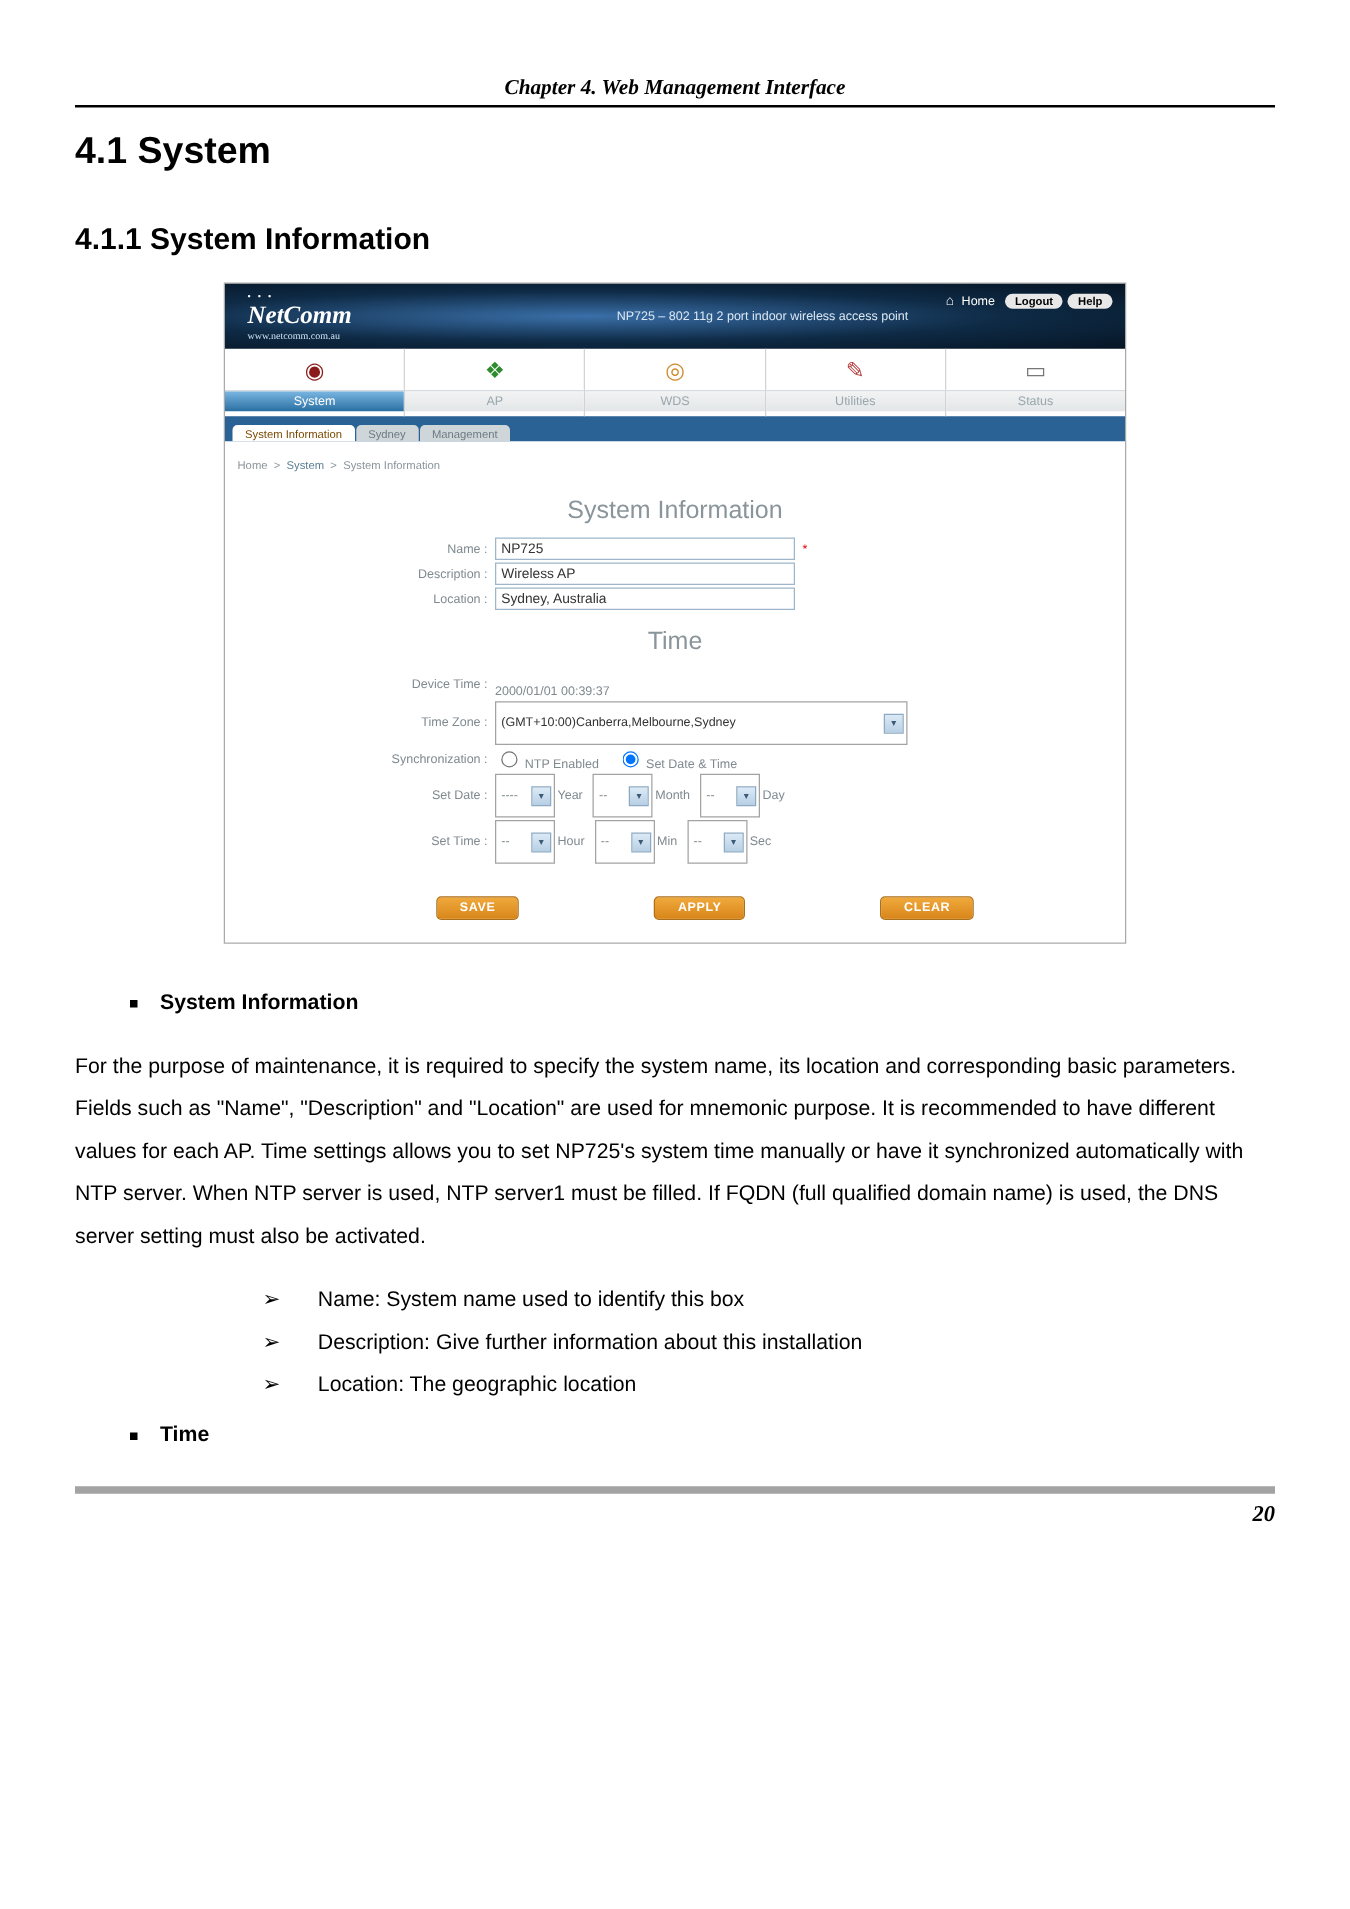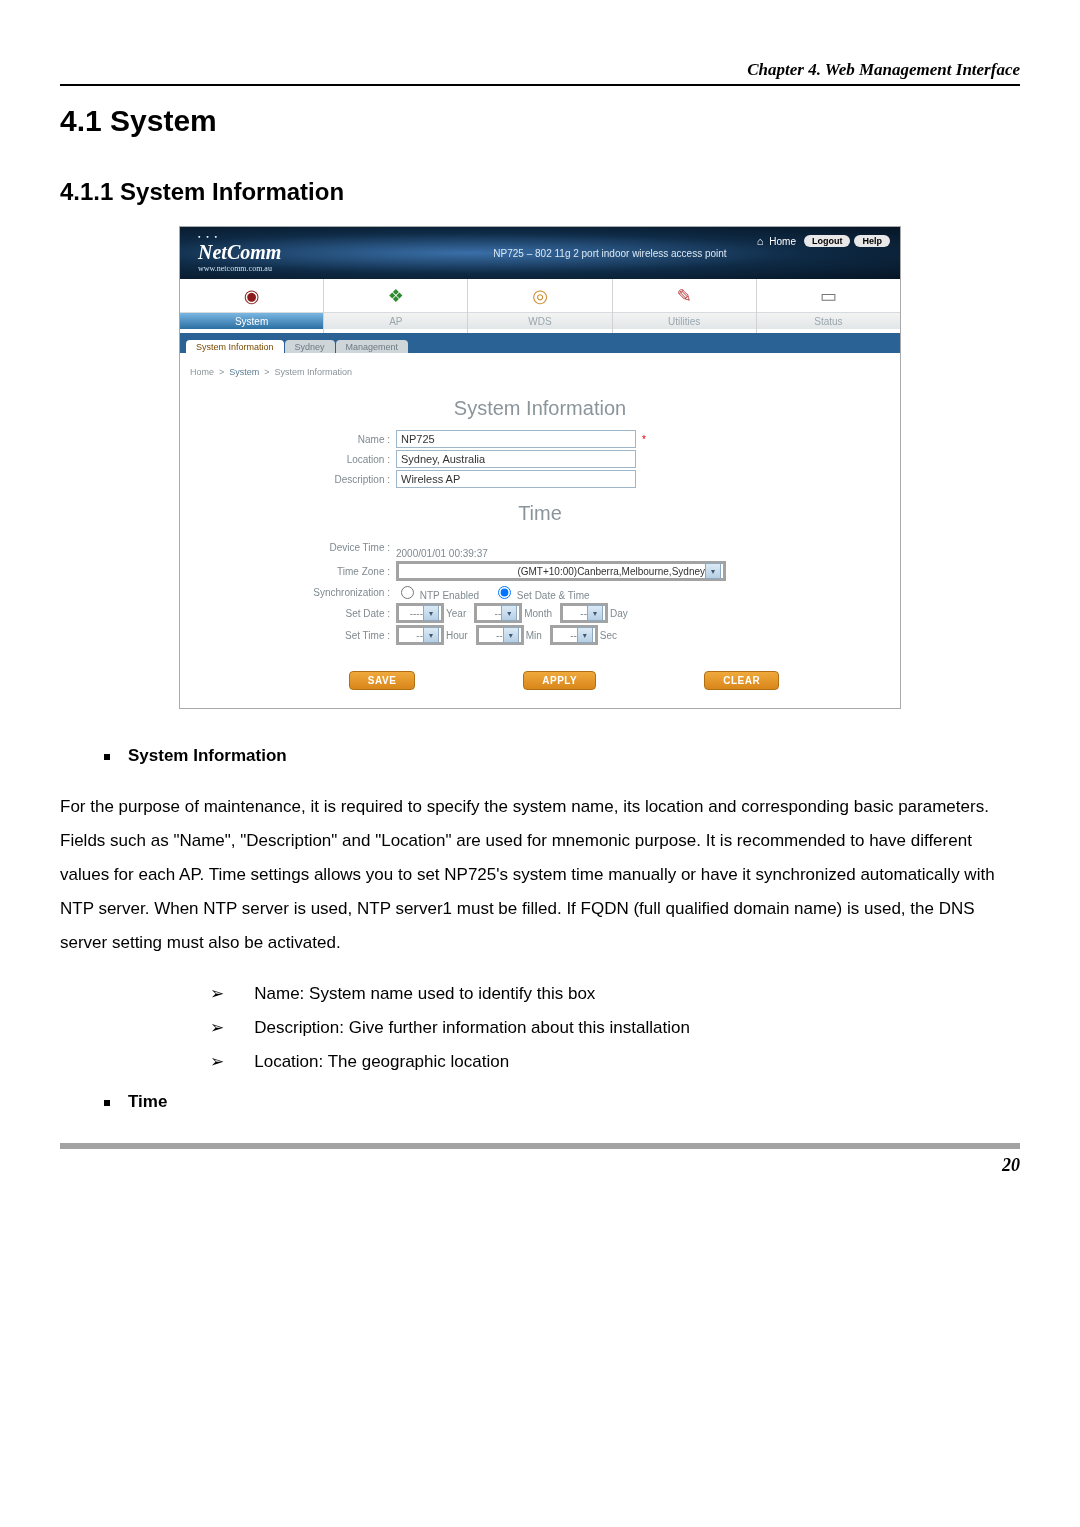--- a/index.html
+++ b/index.html
@@ -14,21 +14,21 @@
     margin: 0 auto;
     box-sizing: border-box;
     padding: 60px 60px 30px 60px;
     position: relative;
   }
   .hdr-line {
     border-bottom: 2px solid #000;
     margin-bottom: 4px;
   }
   .hdr {
-    text-align: right;
+    text-align: center;
     font-style: italic;
     font-weight: bold;
     font-size: 17px;
     font-family: "Times New Roman", serif;
     padding-bottom: 4px;
   }
   h1.sec {
     font-size: 30px;
     font-family: Arial, sans-serif;
     margin-top: 18px;
@@ -215,26 +215,26 @@
     height: 18px;
     padding: 0 4px;
     font-size: 11px;
     color: #333;
     background: #fff;
     box-sizing: border-box;
   }
   .w240 { width: 240px; }
   .w330 { width: 330px; }
   .selectish {
-    border: 3px solid #a3a3a3;
-    height: 20px;
+    border: 1px solid #a3a3a3;
+    height: 35px;
     font-size: 10px;
     display: flex;
     align-items: center;
-    justify-content: flex-end;
+    justify-content: space-between;
     padding: 0 2px 0 4px;
     background: #fff;
     box-sizing: border-box;
   }
   .selectish .dd {
     width: 14px;
     height: 14px;
     background: linear-gradient(#dceaf6,#b7cfe4);
     border: 1px solid #8daac2;
     display:flex;align-items:center;justify-content:center;
@@ -352,26 +352,26 @@
     </div>
 
     <div class="panel-title">System Information</div>
 
     <div class="form-row">
       <div class="lbl">Name :</div>
       <input class="tinput w240" value="NP725" style="">
       <span class="star">*</span>
     </div>
     <div class="form-row">
+      <div class="lbl">Description :</div>
+      <input class="tinput w240" value="Wireless AP" style="">
+    </div>
+    <div class="form-row">
       <div class="lbl">Location :</div>
       <input class="tinput w240" value="Sydney, Australia" style="">
-    </div>
-    <div class="form-row">
-      <div class="lbl">Description :</div>
-      <input class="tinput w240" value="Wireless AP" style="">
     </div>
 
     <div class="panel-title">Time</div>
 
     <div class="form-row">
       <div class="lbl">Device Time :</div>
       <div style="font-size:10px;color:#7f8a90;margin-top:13px;">2000/01/01 00:39:37</div>
     </div>
     <div class="form-row">
       <div class="lbl">Time Zone :</div>

